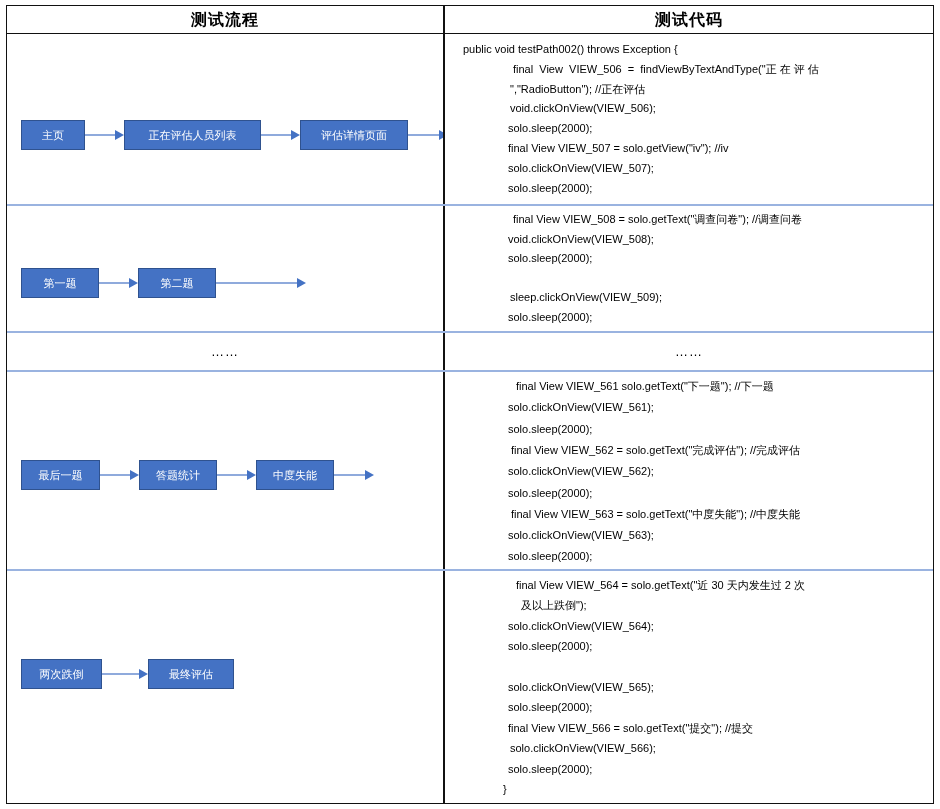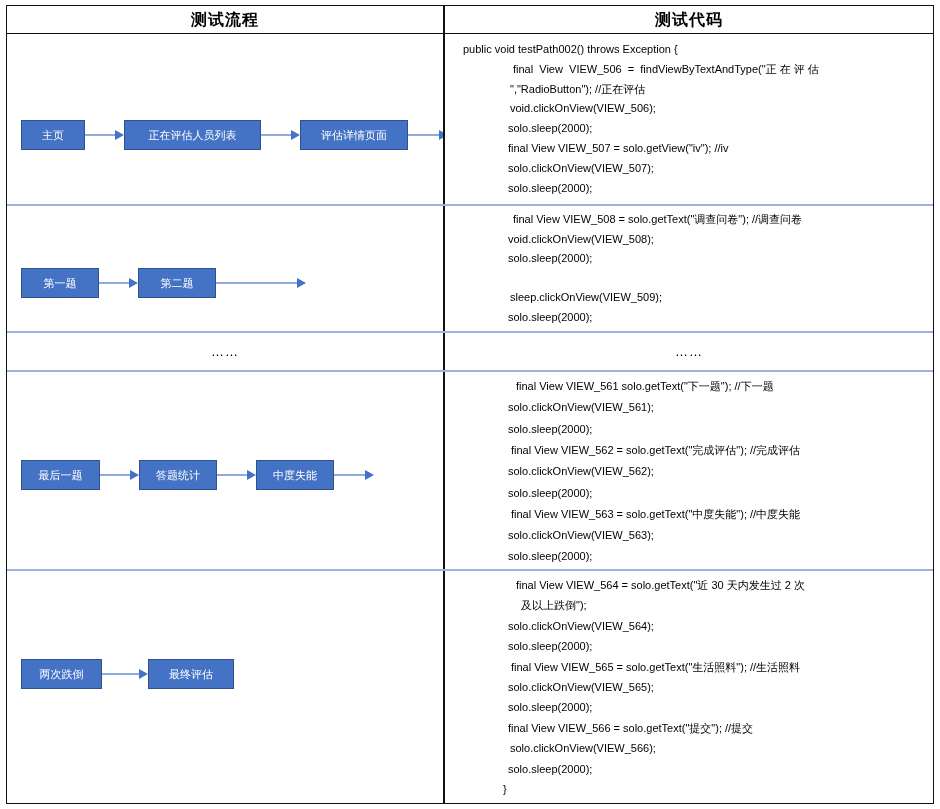--- a/index.html
+++ b/index.html
@@ -191,21 +191,20 @@
       <div class="codeline" style="top: 115.5px; left: 45px;">solo.sleep(2000);</div>
       <div class="codeline" style="top: 136.8px; left: 48px;">final View VIEW_563 = solo.getText("中度失能"); //中度失能</div>
       <div class="codeline" style="top: 158.1px; left: 45px;">solo.clickOnView(VIEW_563);</div>
       <div class="codeline" style="top: 179.4px; left: 45px;">solo.sleep(2000);</div>
     </div>
   <div class="codecell" id="code-3" style="top:565px;height:231px">
       <div class="codeline" style="top: 9px; left: 53px;">final View VIEW_564 = solo.getText("近 30 天内发生过 2 次</div>
       <div class="codeline" style="top: 29.4px; left: 58px;">及以上跌倒");</div>
       <div class="codeline" style="top: 49.8px; left: 45px;">solo.clickOnView(VIEW_564);</div>
       <div class="codeline" style="top: 70.2px; left: 45px;">solo.sleep(2000);</div>
-      <div class="codeline" style="top: 90.6px; left: 48px;">final View VIEW_565 = solo.getText("生活照料"); //生活照料</div>
       <div class="codeline" style="top: 111px; left: 45px;">solo.clickOnView(VIEW_565);</div>
       <div class="codeline" style="top: 131.4px; left: 45px;">solo.sleep(2000);</div>
       <div class="codeline" style="top: 151.8px; left: 45px;">final View VIEW_566 = solo.getText("提交"); //提交</div>
       <div class="codeline" style="top: 172.2px; left: 47px;">solo.clickOnView(VIEW_566);</div>
       <div class="codeline" style="top: 192.6px; left: 45px;">solo.sleep(2000);</div>
       <div class="codeline" style="top: 213px; left: 40px;">}</div>
     </div>
 
 </div>
 

